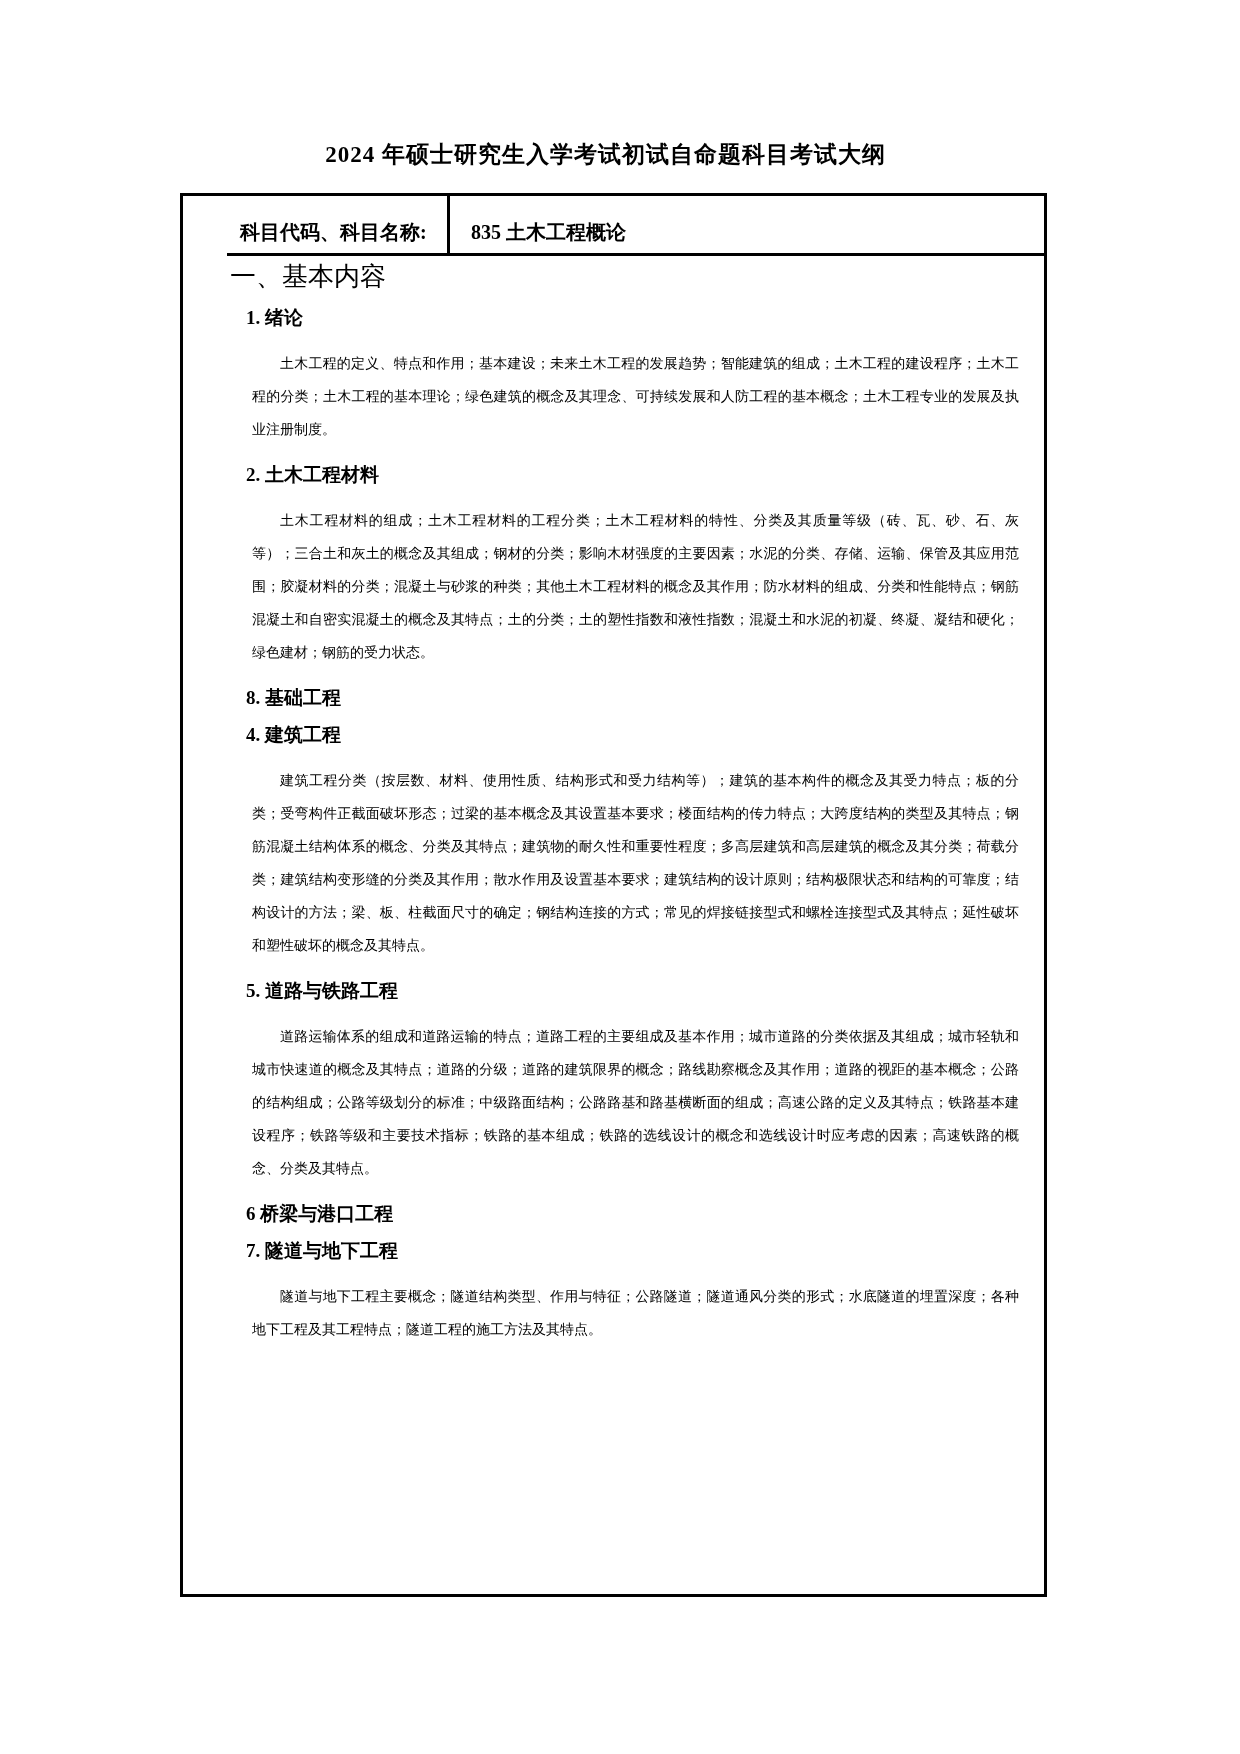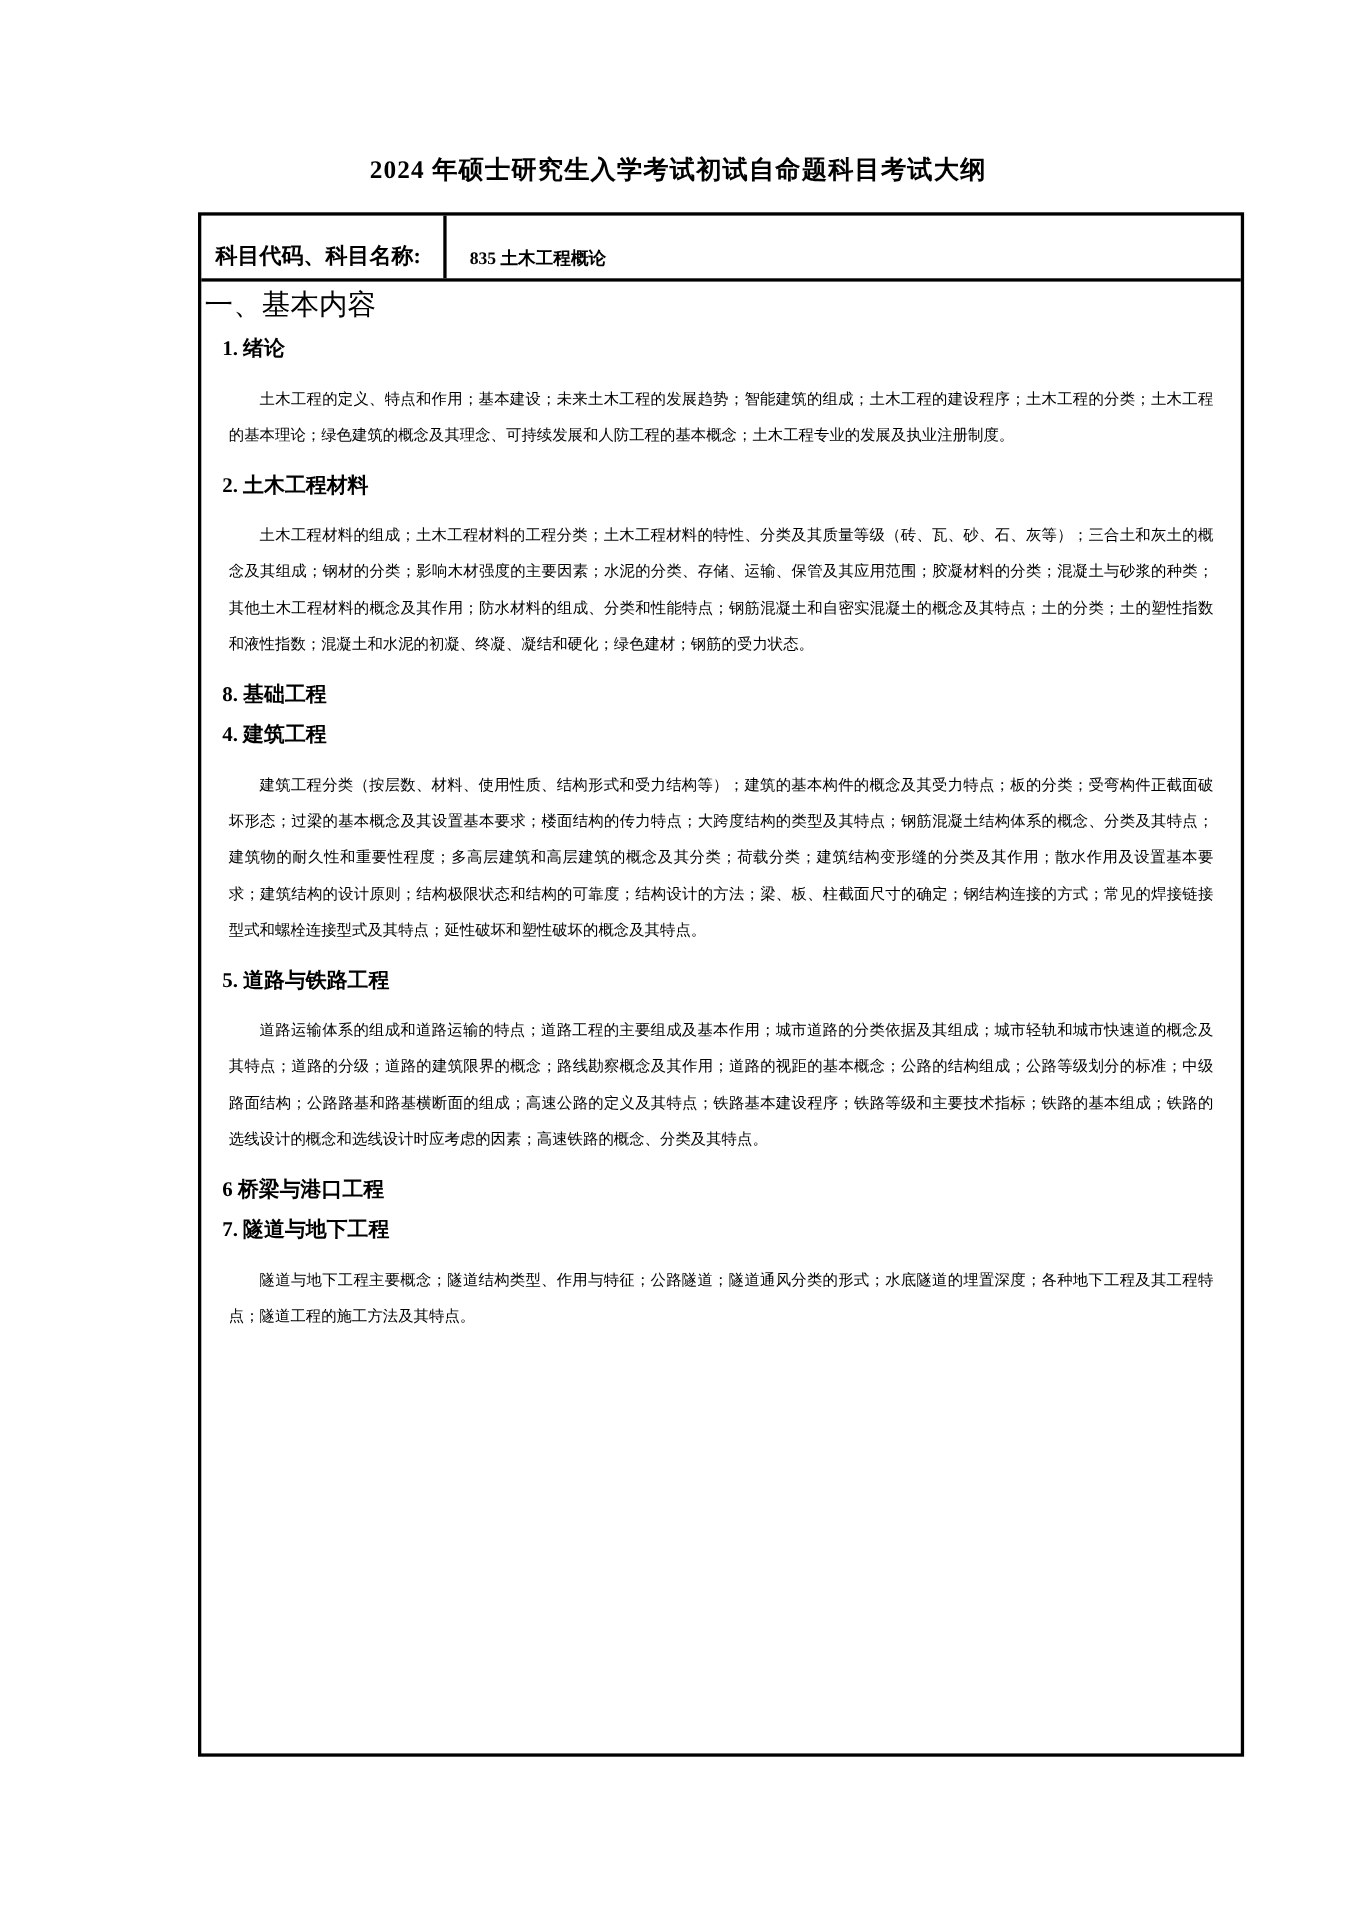--- a/index.html
+++ b/index.html
@@ -9,37 +9,38 @@
     height: 1754px;
     margin: 0 auto;
     background: #ffffff;
     font-family: "Liberation Serif", "DejaVu Serif", serif;
     color: #000;
     overflow: hidden;
   }
   .doc-title {
     position: absolute;
     top: 140px;
-    left: 183px;
+    left: 172px;
     width: 867px;
     text-align: center;
     font-size: 23px;
     font-weight: bold;
     letter-spacing: 1px;
     line-height: 30px;
   }
   .subject-table {
     position: absolute;
     top: 193px;
     left: 180px;
-    width: 951px;
+    width: 867px;
     height: 1404px;
     border: 3px solid #000;
     box-sizing: border-box;
     background: #fff;
+    padding-left: 44px;
   }
   .header-row {
     display: flex;
     height: 60px;
     border-bottom: 3px solid #000;
     box-sizing: border-box;
   }
   .label-cell {
     width: 223px;
     box-sizing: border-box;
@@ -49,21 +50,21 @@
     padding: 0 0 7px 13px;
     font-weight: bold;
     font-size: 20px;
   }
   .value-cell {
     flex: 1;
     display: flex;
     align-items: flex-end;
     padding: 0 0 7px 21px;
     font-weight: bold;
-    font-size: 16px;
+    font-size: 20px;
   }
   .content-cell {
     height: 1338px;
     overflow: hidden;
     padding: 2px 9px 0 9px;
     box-sizing: border-box;
   }
   .content-title {
     font-size: 26px;
     font-weight: normal;

